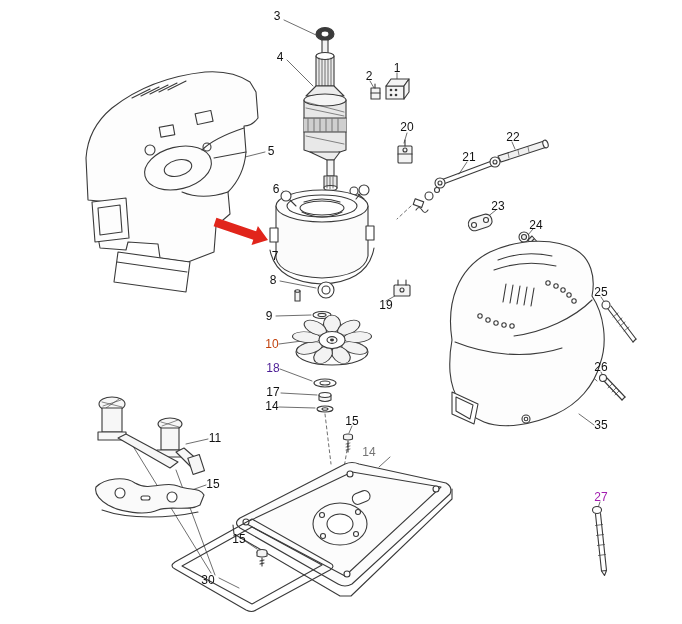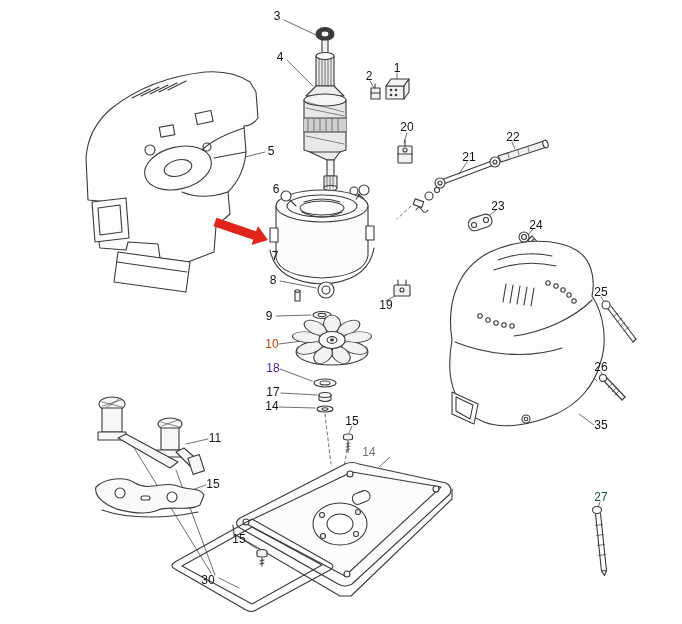--- a/index.html
+++ b/index.html
@@ -430,17 +430,17 @@
       <span class="part-label" style="left: 273px; top: 392px; color: rgb(17, 17, 17);">17</span>
       <span class="part-label" style="left: 273px; top: 368px; color: #4c1d95;">18</span>
       <span class="part-label" style="left: 386px; top: 305px; color: rgb(17, 17, 17); text-align: center;">19</span>
       <span class="part-label" style="left: 407px; top: 127px; color: rgb(17, 17, 17);">20</span>
       <span class="part-label" style="left: 469px; top: 157px; color: rgb(17, 17, 17);">21</span>
       <span class="part-label" style="left: 513px; top: 137px; color: rgb(17, 17, 17);">22</span>
       <span class="part-label" style="left: 498px; top: 206px; color: rgb(17, 17, 17);">23</span>
       <span class="part-label" style="left: 536px; top: 225px; color: rgb(17, 17, 17);">24</span>
       <span class="part-label" style="left: 601px; top: 292px; color: rgb(17, 17, 17);">25</span>
       <span class="part-label" style="left: 601px; top: 367px; color: rgb(17, 17, 17);">26</span>
-      <span class="part-label" style="left: 601px; top: 497px; color: #14532d;">27</span>
+      <span class="part-label" style="left: 601px; top: 497px; color: #a21caf;">27</span>
       <span class="part-label" style="left: 601px; top: 425px; color: rgb(17, 17, 17);">35</span>
       <span class="part-label" style="left: 208px; top: 580px; color: rgb(17, 17, 17);">30</span>
     </div>
 </div>
 
 </body></html>

